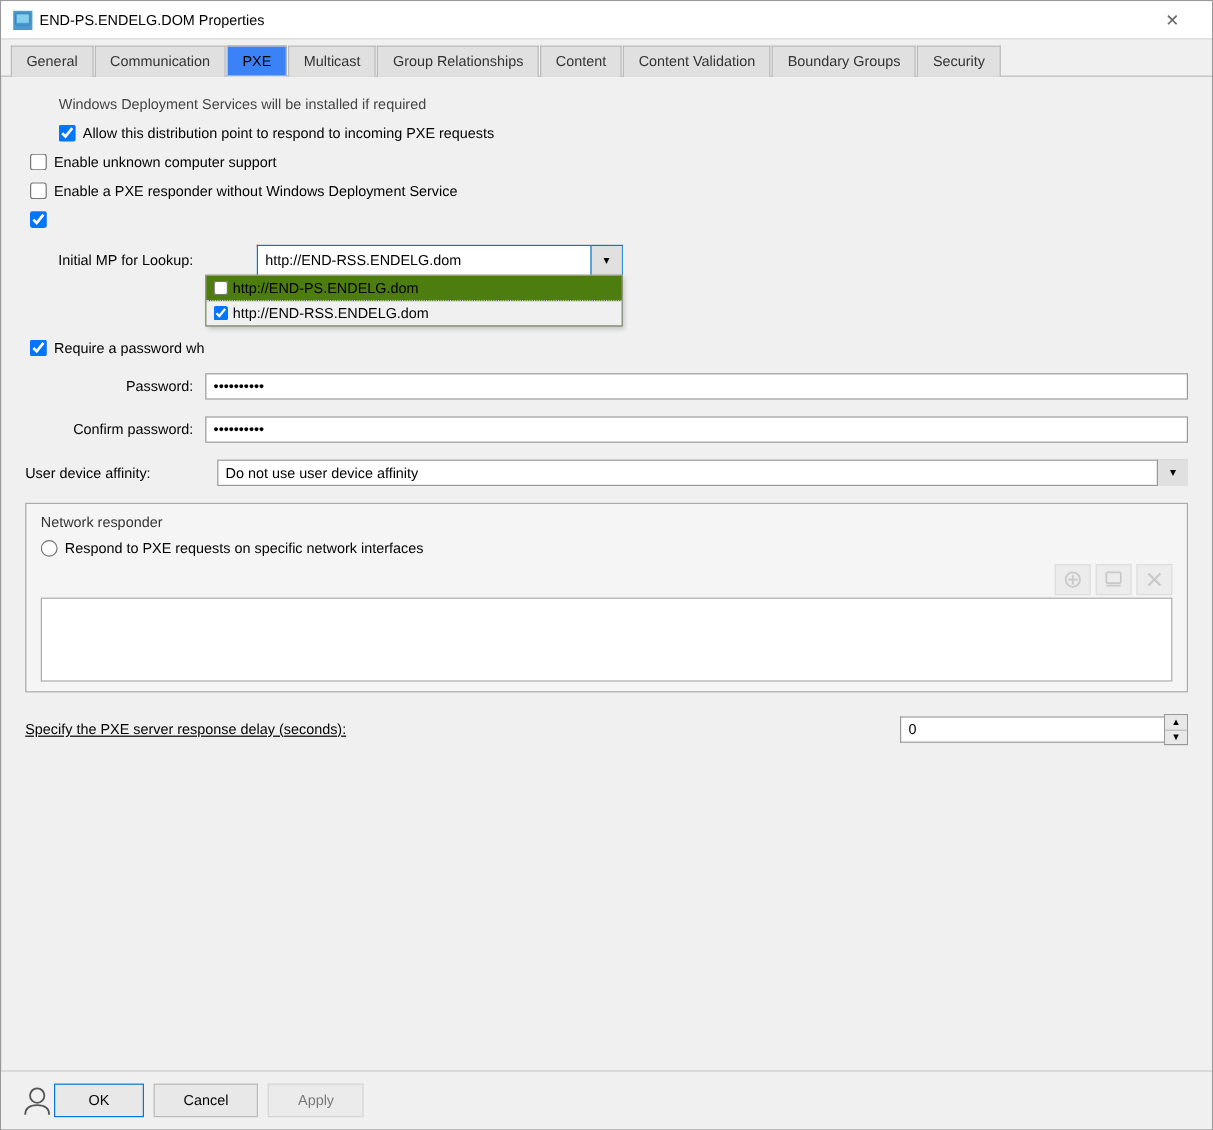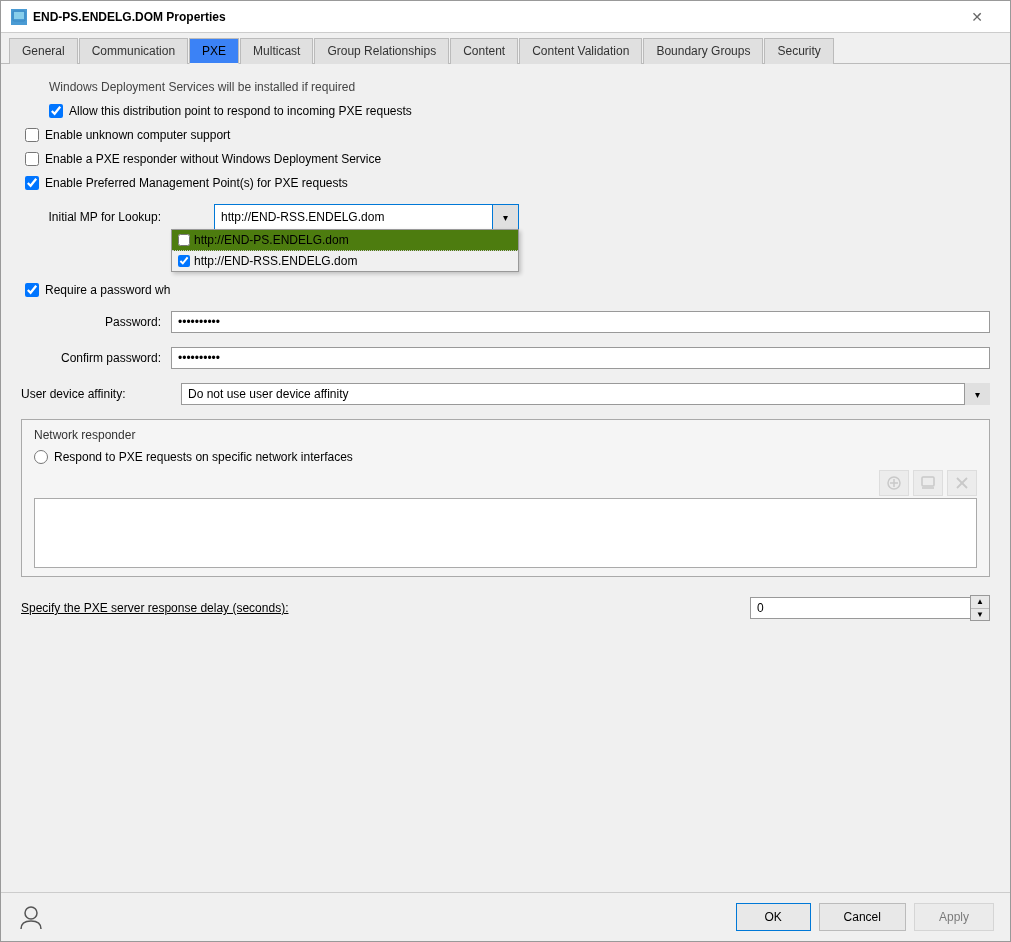--- a/index.html
+++ b/index.html
@@ -27,21 +27,20 @@
       padding: 6px 10px;
       display: flex;
       align-items: center;
       justify-content: space-between;
       height: 32px;
     }
     .title-bar-left {
       display: flex;
       align-items: center;
       gap: 6px;
-      font-weight: bold;
     }
     .title-icon {
       width: 16px;
       height: 16px;
       background: #4a9bd4;
       display: flex;
       align-items: center;
       justify-content: center;
       color: white;
       font-size: 9px;
@@ -330,21 +329,21 @@
       line-height: 1;
     }
     .spinner-btn + .spinner-btn { border-top: 1px solid #bbb; }
 
     .bottom-bar {
       background: #f0f0f0;
       border-top: 1px solid #ccc;
       padding: 10px 16px;
       display: flex;
       align-items: center;
-      justify-content: space-between;
+      justify-content: flex-start;
     }
     .bottom-left {
       display: flex;
       align-items: center;
     }
     .user-icon {
       width: 28px;
       height: 28px;
       color: #555;
       font-size: 22px;
@@ -417,21 +416,20 @@
       <span>Enable unknown computer support</span>
     </div>
 
     <div class="checkbox-row">
       <input type="checkbox" style="">
       <span>Enable a PXE responder without Windows Deployment Service</span>
     </div>
 
     <div class="checkbox-row">
       <input type="checkbox" checked="" style="">
-      <span>Enable Preferred Management Point(s) for PXE requests</span>
     </div>
 
     <div class="field-row">
       <span class="field-label">Initial MP for Lookup:</span>
       <div class="dropdown-open-container">
         <div class="dropdown-main">
           <span class="dropdown-main-text">http://END-RSS.ENDELG.dom</span>
           <div class="dropdown-main-arrow">▾</div>
         </div>
         <div class="dropdown-list">

